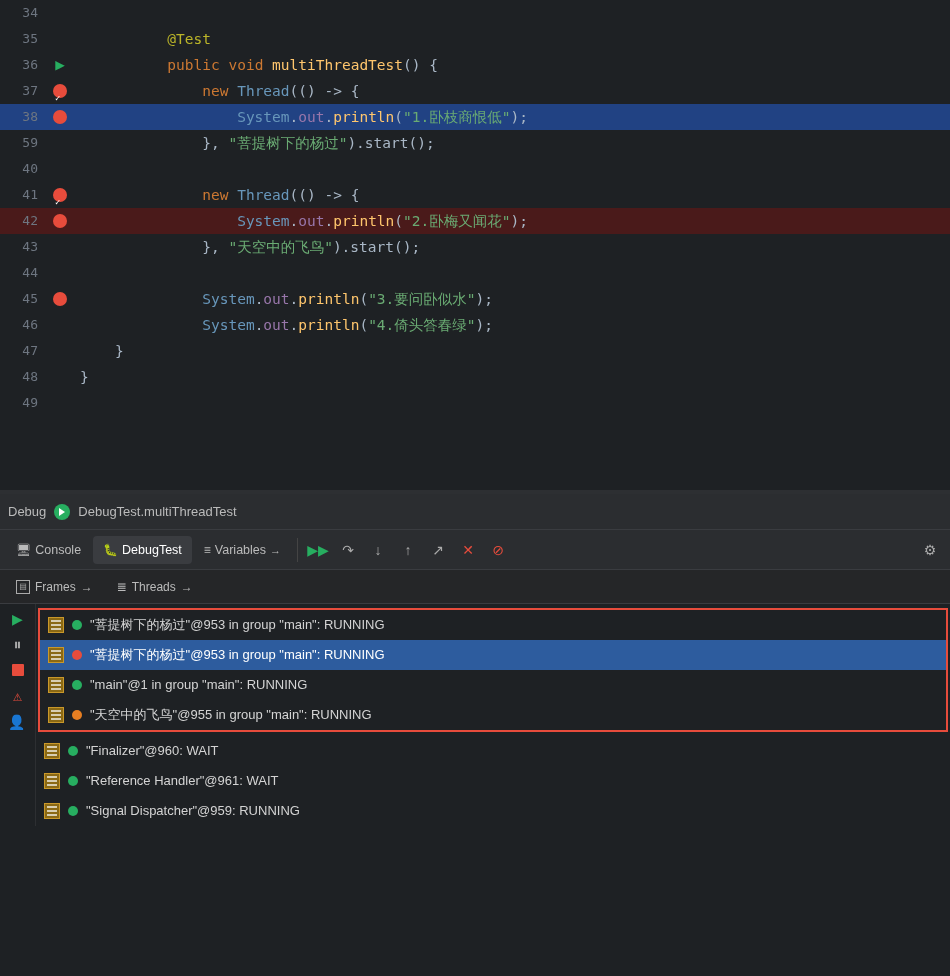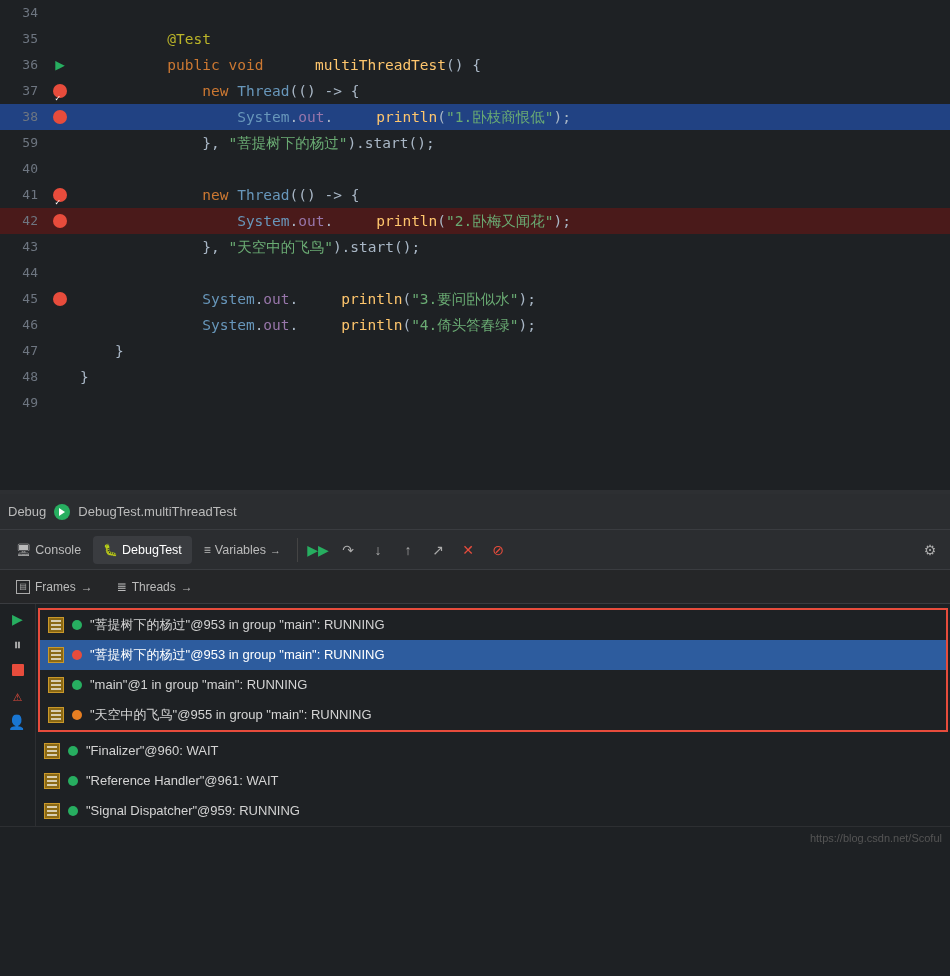--- a/index.html
+++ b/index.html
@@ -57,21 +57,21 @@
     .code-line.highlighted {
       background: #214283;
     }
     .code-line.highlighted-red {
       background: #4a1a1a;
     }
 
     
     .kw { color: #cc7832; } 
     .kw-new { color: #cc7832; }
-    .method { color: #ffc66d; margin-left: 43px; }
+    .method { color: #ffc66d; }
     .type { color: #6897bb; margin-top: 6px; }
     .string-cn { color: #6aab73; }
     .annotation { color: #bbb529; }
     .plain { color: #a9b7c6; }
     .field { color: #9876aa; }
 
     
     .divider {
       height: 4px;
       background: #2d2f32;
@@ -623,17 +623,14 @@
           <div class="stack-line"></div>
           <div class="stack-line"></div>
         </div>
         <div class="green-circle"></div>
         <span>"Signal Dispatcher"@959: RUNNING</span>
       </div>
 
     </div>
   </div>
 
-  <div class="status-bar">
-    <span class="status-text">https://blog.csdn.net/Scoful</span>
-  </div>
 
 </div>
 
 </body></html>

